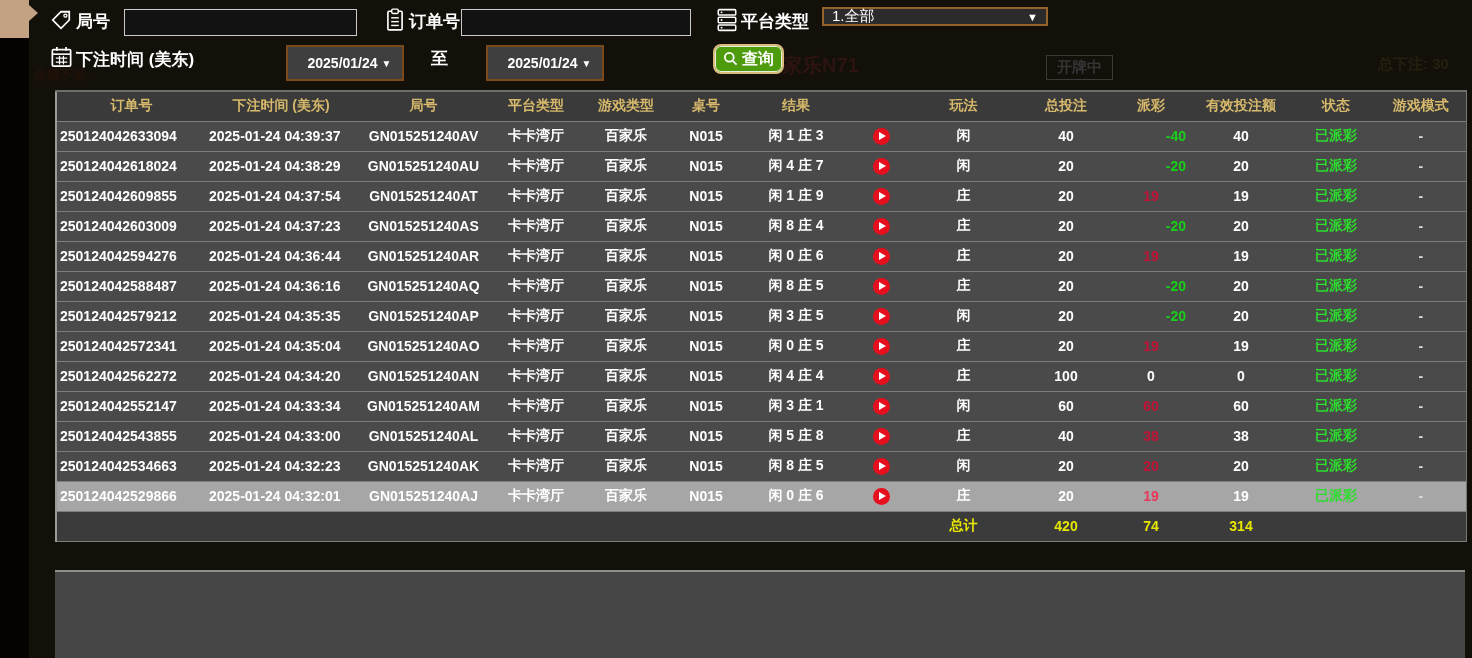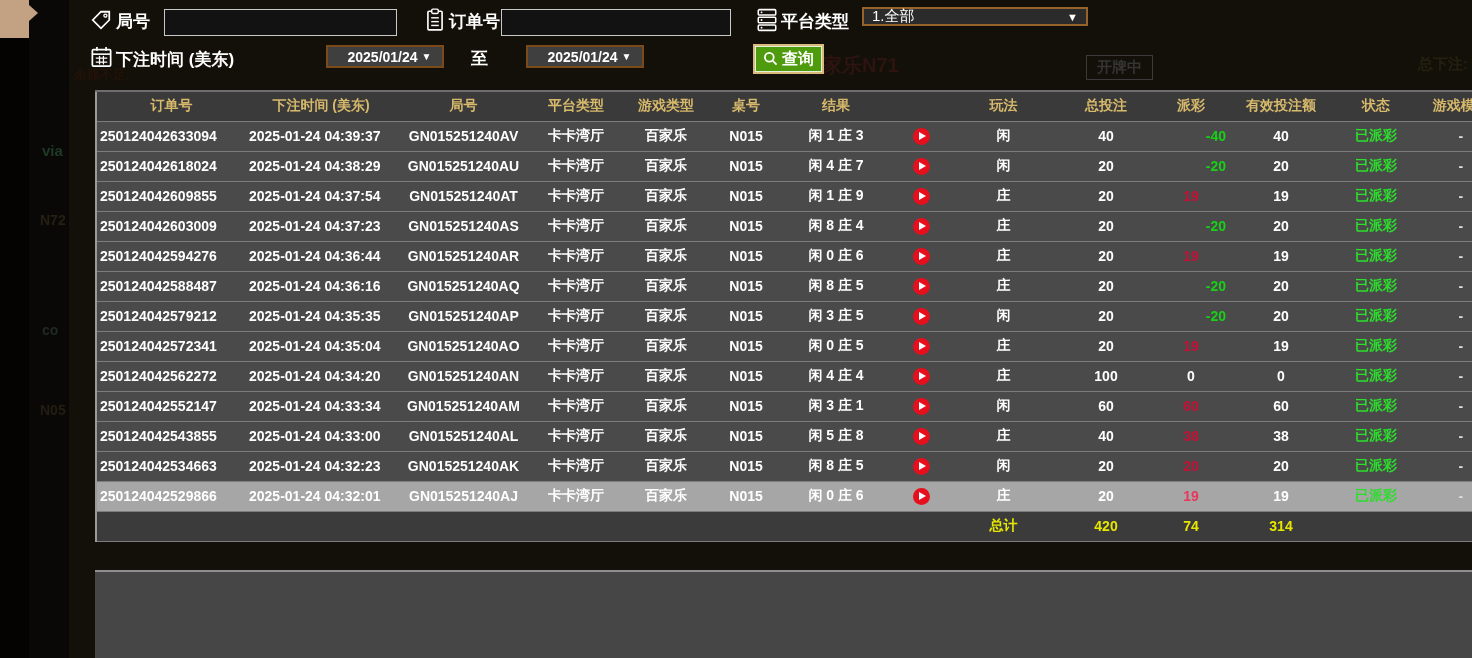--- a/index.html
+++ b/index.html
@@ -8,33 +8,33 @@
 
   .screen { position:absolute; inset:0; width:1472px; height:658px; background:#0a0806; }
 
   
   .corner-tab { position:absolute; left:0; top:0; width:29px; height:38px; background:#c3a284; z-index:5; }
   .corner-tab::after { content:''; position:absolute; right:-9px; top:5px;
     border-left:9px solid #c3a284; border-top:8px solid transparent; border-bottom:8px solid transparent; }
   .left-strip { position:absolute; left:0; top:38px; width:29px; height:620px; background:#040302; z-index:4; }
 
   
-  .panel { position:absolute; left:29px; top:0; right:0; bottom:0; background:#131009; z-index:1;margin-left:40px; }
+  .panel { position:absolute; left:29px; top:0; right:0; bottom:0; background:#131009; z-index:1; }
 
   .bleed { position:absolute; font-weight:bold; white-space:nowrap; z-index:0; pointer-events:none; }
 
   .flabel { position:absolute; color:#ffffff; font-size:17px; font-weight:bold; z-index:2; }
   .ficon  { position:absolute; z-index:2; }
   .tinput { position:absolute; height:27px; background:#121212; border:1px solid #c9c9c9;
             color:#e8e8e8; font-size:14px; padding:0 6px; z-index:2; }
   .dropdown { position:absolute; height:19px; background:#2b2b2b; border:2px solid #96642a;
             color:#ffffff; font-size:15px; display:flex; align-items:center; justify-content:space-between;
             padding:0 8px; z-index:2; cursor:pointer; }
   .dropdown .arrow { font-size:11px; color:#fff; }
-  .datepick { position:absolute; height:23px; background:#3f3f3f; border:2px solid #7c4a18;
+  .datepick { position:absolute; height:36px; background:#3f3f3f; border:2px solid #7c4a18;
             color:#ffffff; font-size:14px; font-weight:bold; display:flex; align-items:center;
             justify-content:center; gap:4px; z-index:2; cursor:pointer;padding-left:9px; }
   .datepick .arrow { font-size:10px; }
   .query-btn { position:absolute; height:30px; background:#4f9b0e; border:2px solid #d9b97c;
             box-shadow:inset 0 0 0 1px rgba(255,255,255,.85); color:#fff; font-size:16px; font-weight:bold;
             display:flex; align-items:center; gap:3px; padding:0 8px; z-index:2; cursor:pointer; }
 
   
   .grid-wrap { position:absolute; left:55px; top:90px; width:1410px; z-index:2; }
   table { border-collapse:collapse; table-layout:fixed; width:1410px;
@@ -122,21 +122,21 @@
     <span class="flabel" style="left:47px;top:48px;">下注时间 (美东)</span>
     <div class="datepick" style="left:257px;top:45px;width:118px;">
       <span>2025/01/24</span>
       <span class="arrow">▼</span>
     </div>
     <span class="flabel" style="left:402px;top:47px;">至</span>
     <div class="datepick" style="left:457px;top:45px;width:118px;">
       <span>2025/01/24</span>
       <span class="arrow">▼</span>
     </div>
-    <button class="query-btn" style="left:684px;top:44px;">
+    <button class="query-btn" style="left:684px;top:44px;border-radius:8px;">
       <span>
         <svg width="16" height="16" viewBox="0 0 16 16">
             <circle cx="6.3" cy="6.3" r="4.4" fill="none" stroke="#fff" stroke-width="1.8"></circle>
             <line x1="9.8" y1="9.8" x2="13.6" y2="13.6" stroke="#fff" stroke-width="1.8"></line>
           </svg>
       </span>
       <span>查询</span>
     </button>
 
     <div class="grid-wrap" style="left:26px;">

